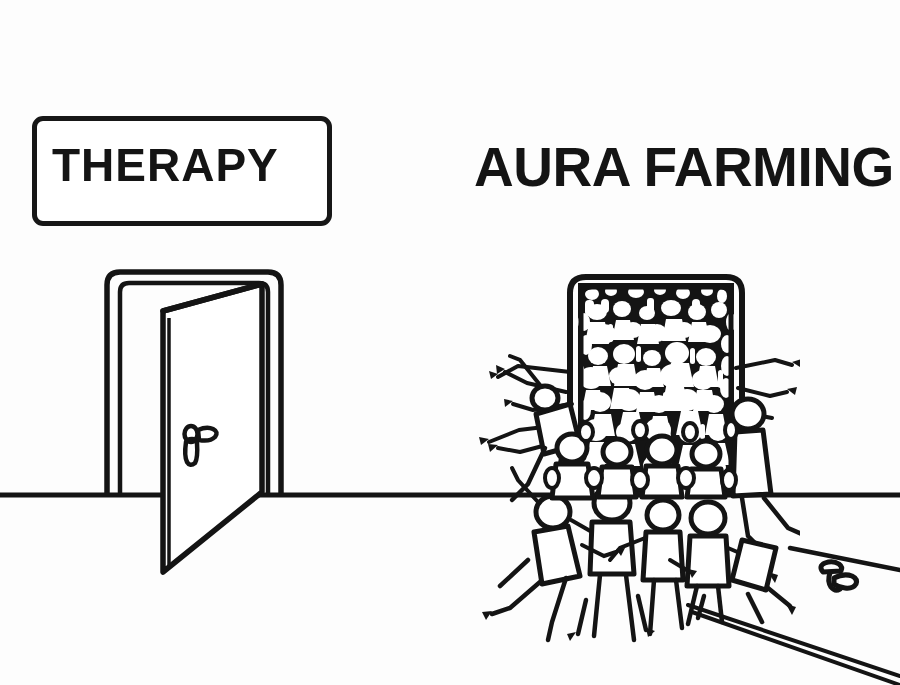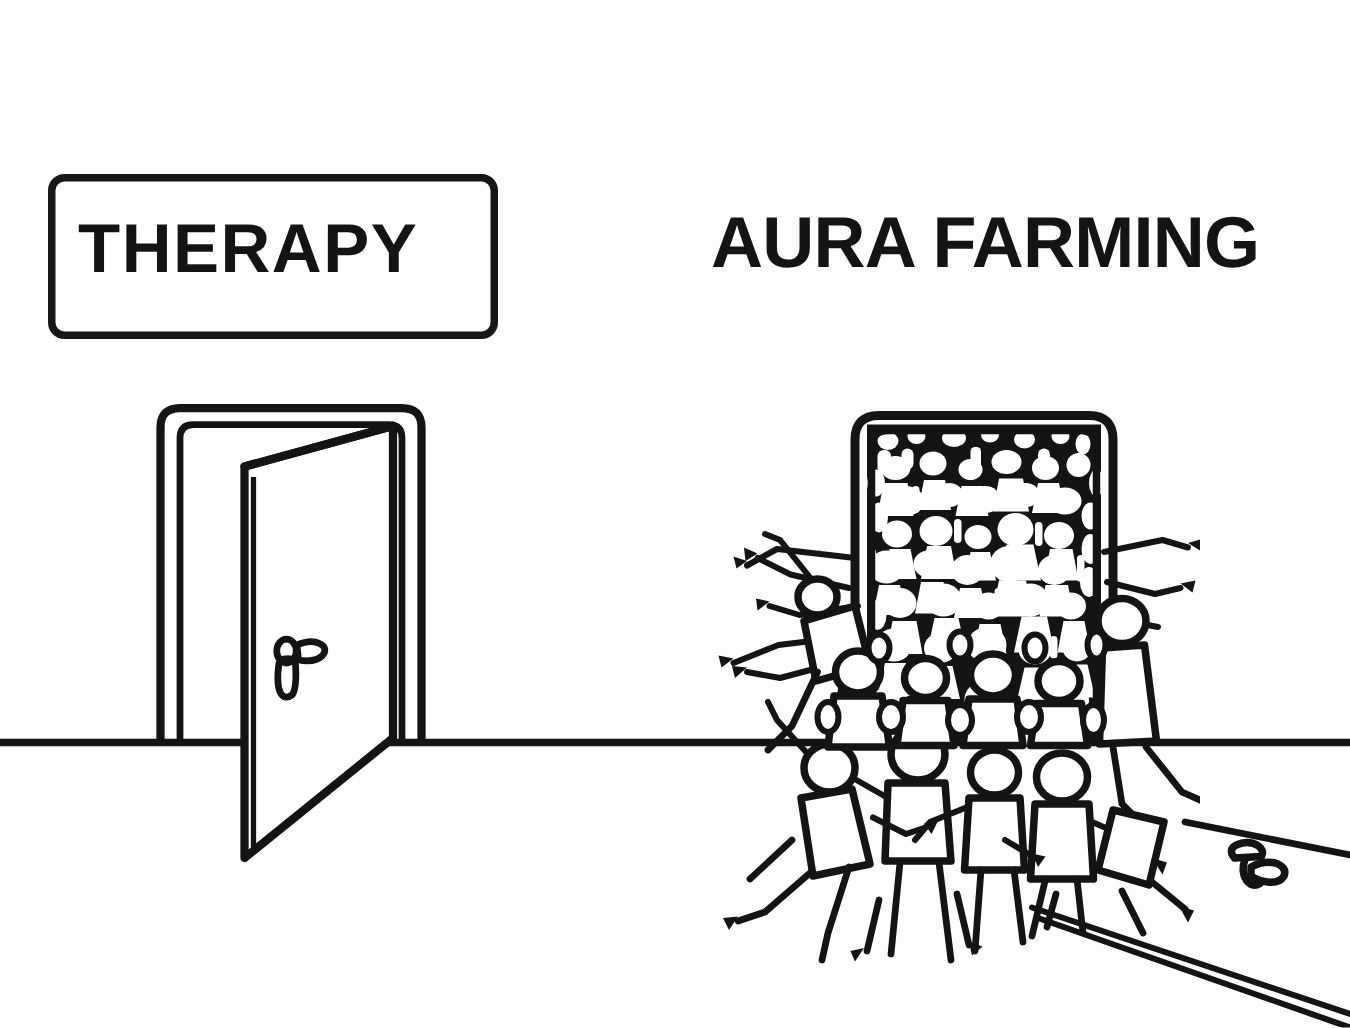--- a/index.html
+++ b/index.html
@@ -37,21 +37,21 @@
   }
   #therapy-label {
     left: 52px;
     top: 138px;
     font-size: 46px;
     letter-spacing: 1px;
   }
   #aura-label {
     left: 474px;
     top: 135px;
-    font-size: 48px;
+    font-size: 55px;
   }
   #sign-box {
     position: absolute;
     left: 32px;
     top: 116px;
     width: 300px;
     height: 110px;
     border: 5px solid #171717;
     border-radius: 11px;
     background: #ffffff;

